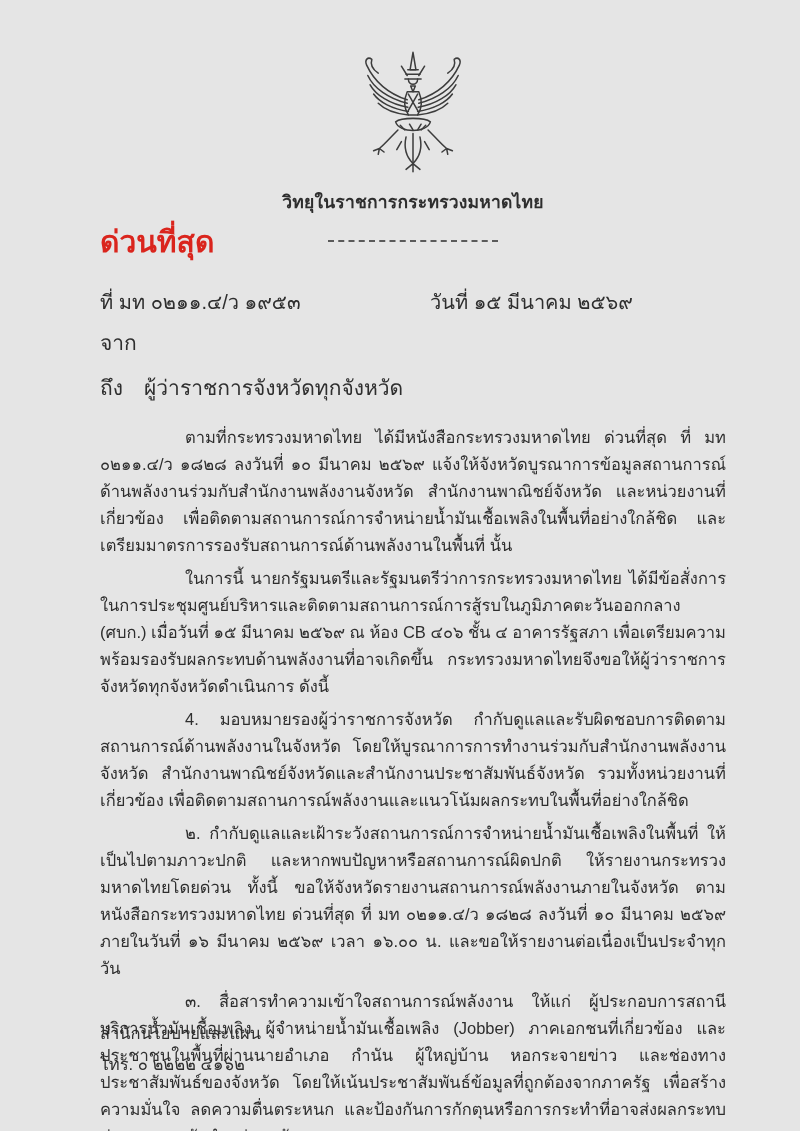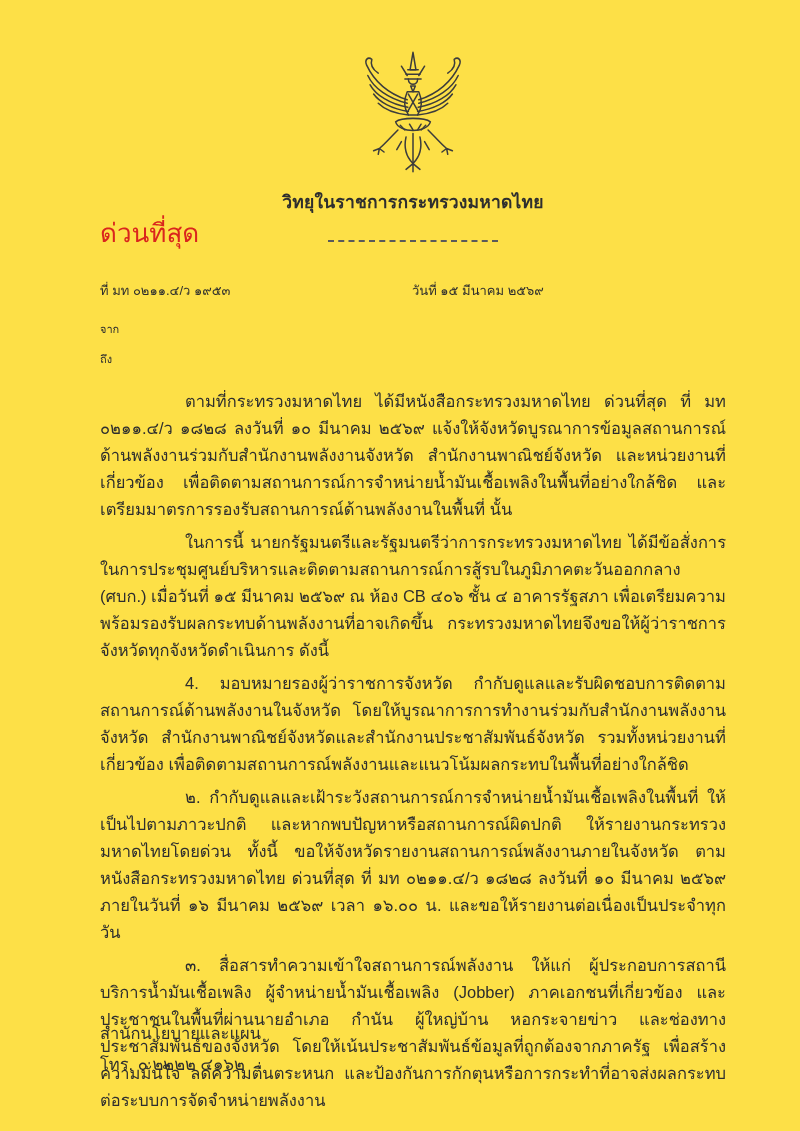--- a/index.html
+++ b/index.html
@@ -1,20 +1,20 @@
 <!DOCTYPE html>
 <html lang="th"><head>
 <meta charset="utf-8">
 <style>
   html,body{margin:0;padding:0;background:#ffffff;}
   .page{
     position:relative;
     width:800px;height:1131px;
     margin:0 auto;
-    background:#fde047;
+    background:#e5e5e5;
     font-family:"Liberation Sans","DejaVu Sans",sans-serif;
     color:#2e2e2e;
     overflow:hidden;
     box-sizing:border-box;
     padding:0 74px 0 100px;
   }
   .emblem-wrap{
     text-align:center;
     padding-top:50px;
     height:124px;
@@ -26,43 +26,43 @@
     margin-top:14px;
     letter-spacing:.2px;
   }
   .header-band{
     position:relative;
     height:60px;
     margin-top:2px;
   }
   .urgent-stamp{
     position:absolute;
-    left:0;top:2px;
+    left:0;top:9px;
     color:#da251d;
-    font-weight:normal;
-    font-size:26px;
+    font-weight:bold;
+    font-size:30px;
     line-height:1;
   }
   .divider-dashes{
     position:absolute;
     left:50%;top:22px;
     transform:translateX(-50%);
     width:170px;
     border-top:2px dashed #5a5a5a;
   }
   .ref-row{
     position:relative;
-    font-size:13px;
+    font-size:20px;
     height:28px;
-    margin-top:2px;
+    margin-top:8px;
   }
   .ref-no{position:absolute;left:0;top:0;}
-  .ref-date{position:absolute;left:312px;top:0;}
+  .ref-date{position:absolute;left:330px;top:0;}
   .fromto-row{
-    font-size:11px;
+    font-size:21px;
     margin-top:12px;
     display:flex;
   }
   .fromto-label{width:44px;flex:0 0 auto;}
   .body-text{
     font-size:16.5px;
     line-height:27px;
     text-align:justify;
     margin-top:20px;
   }
@@ -130,20 +130,21 @@
     <span class="ref-no">ที่ มท ๐๒๑๑.๔/ว ๑๙๕๓</span>
     <span class="ref-date">วันที่ ๑๕ มีนาคม ๒๕๖๙</span>
   </div>
 
   <div class="fromto-row">
     <span class="fromto-label">จาก</span>
   </div>
 
   <div class="fromto-row">
     <span class="fromto-label">ถึง</span>
+    <span>ผู้ว่าราชการจังหวัดทุกจังหวัด</span>
   </div>
 
   <div class="body-text">
     <p class="para">ตามที่กระทรวงมหาดไทย ได้มีหนังสือกระทรวงมหาดไทย ด่วนที่สุด ที่ มท ๐๒๑๑.๔/ว ๑๘๒๘ ลงวันที่ ๑๐ มีนาคม ๒๕๖๙ แจ้งให้จังหวัดบูรณาการข้อมูลสถานการณ์ด้านพลังงานร่วมกับสำนักงานพลังงานจังหวัด สำนักงานพาณิชย์จังหวัด และหน่วยงานที่เกี่ยวข้อง เพื่อติดตามสถานการณ์การจำหน่ายน้ำมันเชื้อเพลิงในพื้นที่อย่างใกล้ชิด และเตรียมมาตรการรองรับสถานการณ์ด้านพลังงานในพื้นที่ นั้น</p>
     <p class="para">ในการนี้ นายกรัฐมนตรีและรัฐมนตรีว่าการกระทรวงมหาดไทย ได้มีข้อสั่งการในการประชุมศูนย์บริหารและติดตามสถานการณ์การสู้รบในภูมิภาคตะวันออกกลาง (ศบก.) เมื่อวันที่ ๑๕ มีนาคม ๒๕๖๙ ณ ห้อง CB ๔๐๖ ชั้น ๔ อาคารรัฐสภา เพื่อเตรียมความพร้อมรองรับผลกระทบด้านพลังงานที่อาจเกิดขึ้น กระทรวงมหาดไทยจึงขอให้ผู้ว่าราชการจังหวัดทุกจังหวัดดำเนินการ ดังนี้</p>
     <p class="para">4. มอบหมายรองผู้ว่าราชการจังหวัด กำกับดูแลและรับผิดชอบการติดตามสถานการณ์ด้านพลังงานในจังหวัด โดยให้บูรณาการการทำงานร่วมกับสำนักงานพลังงานจังหวัด สำนักงานพาณิชย์จังหวัดและสำนักงานประชาสัมพันธ์จังหวัด รวมทั้งหน่วยงานที่เกี่ยวข้อง เพื่อติดตามสถานการณ์พลังงานและแนวโน้มผลกระทบในพื้นที่อย่างใกล้ชิด</p>
     <p class="para">๒. กำกับดูแลและเฝ้าระวังสถานการณ์การจำหน่ายน้ำมันเชื้อเพลิงในพื้นที่ ให้เป็นไปตามภาวะปกติ และหากพบปัญหาหรือสถานการณ์ผิดปกติ ให้รายงานกระทรวงมหาดไทยโดยด่วน ทั้งนี้ ขอให้จังหวัดรายงานสถานการณ์พลังงานภายในจังหวัด ตามหนังสือกระทรวงมหาดไทย ด่วนที่สุด ที่ มท ๐๒๑๑.๔/ว ๑๘๒๘ ลงวันที่ ๑๐ มีนาคม ๒๕๖๙ ภายในวันที่ ๑๖ มีนาคม ๒๕๖๙ เวลา ๑๖.๐๐ น. และขอให้รายงานต่อเนื่องเป็นประจำทุกวัน</p>
     <p class="para">๓. สื่อสารทำความเข้าใจสถานการณ์พลังงาน ให้แก่ ผู้ประกอบการสถานีบริการน้ำมันเชื้อเพลิง ผู้จำหน่ายน้ำมันเชื้อเพลิง (Jobber) ภาคเอกชนที่เกี่ยวข้อง และประชาชนในพื้นที่ผ่านนายอำเภอ กำนัน ผู้ใหญ่บ้าน หอกระจายข่าว และช่องทางประชาสัมพันธ์ของจังหวัด โดยให้เน้นประชาสัมพันธ์ข้อมูลที่ถูกต้องจากภาครัฐ เพื่อสร้างความมั่นใจ ลดความตื่นตระหนก และป้องกันการกักตุนหรือการกระทำที่อาจส่งผลกระทบต่อระบบการจัดจำหน่ายพลังงาน</p>
   </div>
 

